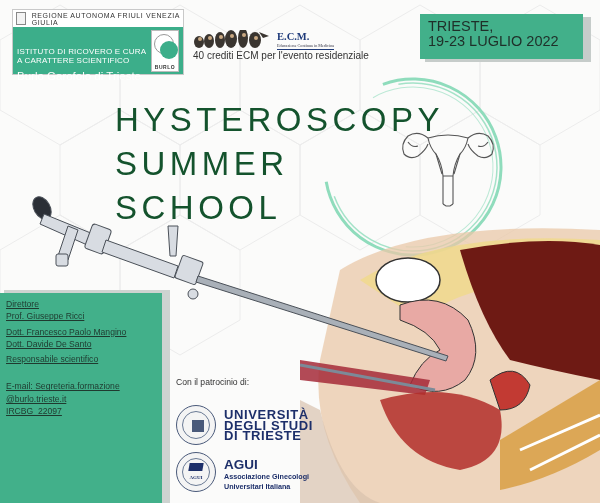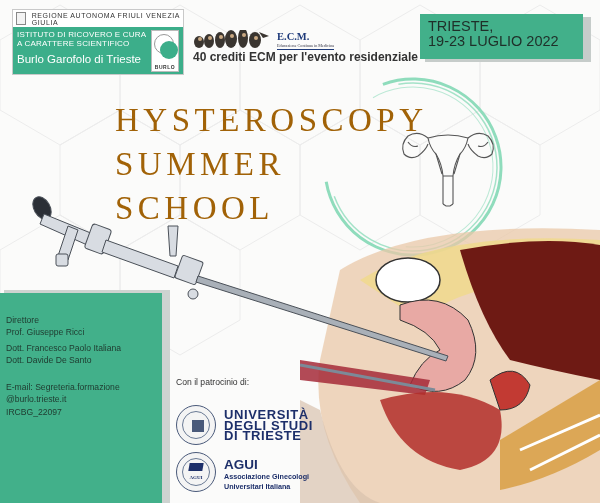--- a/index.html
+++ b/index.html
@@ -21,21 +21,21 @@
   .burlo .region {
     height: 17px; display: flex; align-items: center; padding-left: 3px;
     font-size: 7px; letter-spacing: 0.6px; color: #333;
   }
   .burlo .region .crest {
     width: 11px; height: 13px; border: 1px solid #888; margin-right: 6px;
     display: inline-block; background: #f3f3f3;
   }
   .burlo .body {
     position: absolute; left: 0; top: 17px; right: 0; bottom: 0;
-    background: #3cae8a; color: #fff; padding: 3px 4px;
+    background: #3cae8a; color: #fff; padding: 20px 4px;
   }
   .burlo .line1, .burlo .line2 { font-size: 8px; line-height: 9px; letter-spacing: 0.2px; }
   .burlo .line3 { font-size: 11.5px; line-height: 14px; margin-top: 4px; }
   .burlo .mark {
     position: absolute; right: 4px; top: 3px; width: 28px; height: 42px;
     background: #fff; border: 1px solid #bbb;
   }
   .burlo .mark .ring {
     position: absolute; left: 2px; top: 3px; width: 20px; height: 20px;
     border-radius: 50%; border: 1px solid #999;
@@ -55,51 +55,51 @@
   }
   .ecm .ttl {
     position: absolute; left: 84px; top: 5px; font-family: "Liberation Serif", serif;
     font-size: 10.5px; color: #1e3a7a; font-weight: bold;
   }
   .ecm .sub {
     position: absolute; left: 84px; top: 17px; font-family: "Liberation Serif", serif;
     font-size: 4.2px; color: #334; border-bottom: 1px solid #1e3a7a; padding-bottom: 1px;
   }
   .ecm .credits {
-    position: absolute; left: 0; top: 24px; font-size: 12px; color: #333; white-space: nowrap; font-weight: bold;
+    position: absolute; left: 0; top: 24px; font-size: 10px; color: #333; white-space: nowrap;
   }
   
   .date {
     position: absolute; left: 420px; top: 14px; width: 166px; height: 45px; z-index: 3;
   }
   .date .shadow { position: absolute; left: 5px; top: 3px; width: 166px; height: 45px; background: #c6ccca; }
   .date .box {
     position: absolute; left: 0; top: 0; width: 163px; height: 45px; background: #42b08a;
     padding: 5px 8px; color: #1f2f29; font-size: 14.5px; line-height: 15px;
   }
   
   .title {
     position: absolute; left: 115px; top: 98px; z-index: 4;
-    font-family: Liberation Serif, serif; font-weight: normal;
-    font-size: 33px; line-height: 44px; letter-spacing: 4.5px; color: #a16207;
+    font-family: Liberation Sans, sans-serif; font-weight: normal;
+    font-size: 33px; line-height: 44px; letter-spacing: 4.5px; color: #14532d;
   }
   .title div { white-space: nowrap; }
   
   .ring-art { position: absolute; left: 318px; top: 72px; width: 190px; height: 190px; z-index: 2; }
   .uterus { position: absolute; left: 398px; top: 124px; width: 100px; height: 90px; z-index: 5; }
   .scope { position: absolute; left: 28px; top: 196px; width: 430px; height: 170px; z-index: 3; }
   .anatomy { position: absolute; left: 300px; top: 210px; width: 300px; height: 293px; z-index: 2; }
   
   .info {
     position: absolute; left: 0; top: 290px; width: 166px; height: 213px; z-index: 6;
   }
   .info .shadow { position: absolute; left: 4px; top: 0; width: 166px; height: 213px; background: #cdd3d0; }
   .info .box {
     position: absolute; left: 0; top: 3px; width: 162px; height: 210px; background: #42b08a;
-    padding: 21px 6px; color: #1f3a2f; font-size: 8.6px; line-height: 12.3px;
+    padding: 5px 6px; color: #1f3a2f; font-size: 8.6px; line-height: 12.3px; text-decoration: underline;
   }
   .info .grp { margin-bottom: 3px; }
   .info .gap { height: 12px; }
   
   .patron { position: absolute; left: 176px; top: 377px; z-index: 6; font-size: 8.6px; color: #333; }
   .units {
     position: absolute; left: 176px; top: 405px; width: 160px; z-index: 6;
   }
   .seal {
     position: absolute; width: 40px; height: 40px; border-radius: 50%;
@@ -252,24 +252,25 @@
 </svg>
 
 <div class="info">
   <div class="shadow"></div>
   <div class="box">
     <div class="grp">
       <div>Direttore</div>
       <div>Prof. Giuseppe Ricci</div>
     </div>
     <div class="grp">
-      <div>Dott. Francesco Paolo Italiana</div>
+      <div>Dott. Francesco Paolo Mangino</div>
       <div>Dott. Davide De Santo</div>
     </div>
     <div class="grp">
+      <div>Responsabile scientifico</div>
     </div>
     <div class="gap"></div>
     <div>E-mail: Segreteria.formazione</div>
     <div>@burlo.trieste.it</div>
     <div>IRCBG_22097</div>
   </div>
 </div>
 
 <div class="patron">Con il patrocinio di:</div>
 <div class="units">

